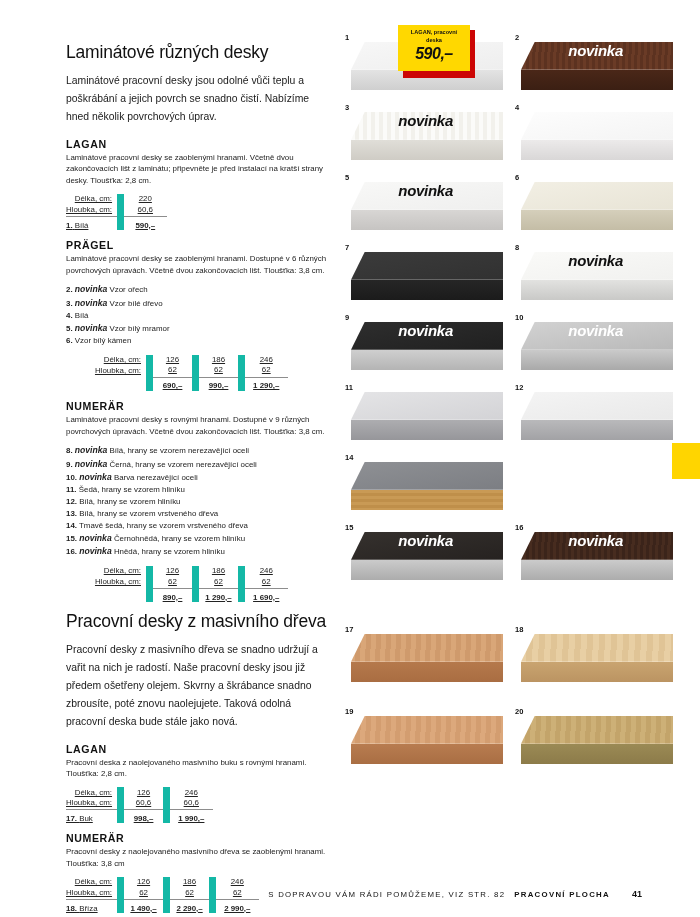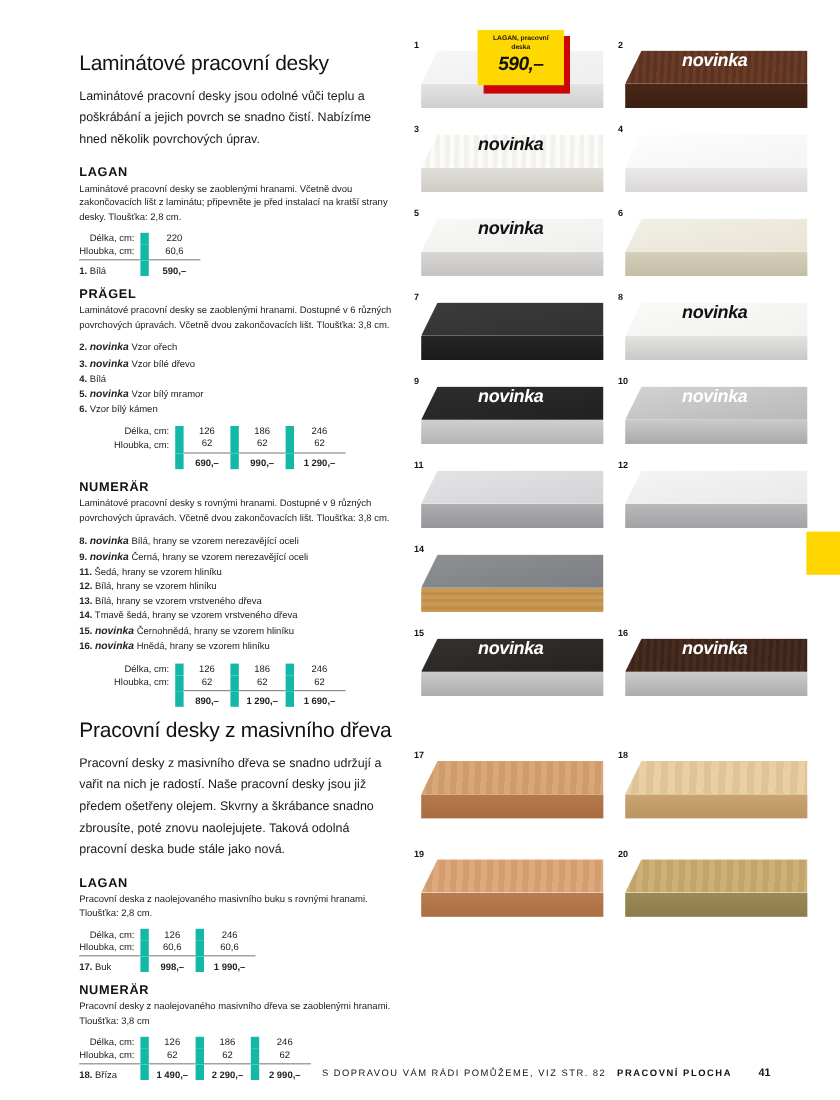--- a/index.html
+++ b/index.html
@@ -57,21 +57,21 @@
   ul.variants li .nov {
     font-weight:bold; font-style:italic; font-size:8.6px;
   }
 
   
   table.ptable {
     border-collapse:collapse;
     font-size:7.9px;
     margin:3px 0 9px 0;
   }
-  table.ptable td { padding:0.6px 0; vertical-align:middle; }
+  table.ptable td { padding:0.6px 0; vertical-align:middle;text-decoration:underline; }
   table.ptable td.lbl {
     text-align:right; padding-right:5px; white-space:nowrap;
     color:#222;
   }
   table.ptable td.v {
     text-align:center; min-width:46px;
     border-left:7px solid #14b8a6;
     color:#222;
   }
   table.ptable tr.hdr-last td { padding-bottom:2.5px; }
@@ -172,21 +172,21 @@
   .footer .f-deliv { font-weight:normal; }
   .footer .f-sect { font-weight:bold; margin-left:9px; letter-spacing:1.3px; }
   .footer .f-page { font-weight:bold; margin-left:22px; letter-spacing:0; font-size:9px;}
 </style>
 </head>
 <body>
 
 <div class="left-col">
   <div id="sections-host">
       <div class="section-block">
-        <h2 class="section-title">Laminátové pracovní desky</h2>
+        <h2 class="section-title">Laminátové různých desky</h2>
         <p class="section-intro">Laminátové pracovní desky jsou odolné vůči teplu a poškrábání a jejich povrch se snadno čistí. Nabízíme hned několik povrchových úprav.</p>
         <h3 class="prod-title">LAGAN</h3>
         <p class="prod-desc">Laminátové pracovní desky se zaoblenými hranami. Včetně dvou zakončovacích lišt z laminátu; připevněte je před instalací na kratší strany desky. Tloušťka: 2,8 cm.</p>
         <table class="ptable">
           <tbody>
             <tr>
               <td class="lbl">Délka, cm:</td>
               <td class="v">220</td>
             </tr>
             <tr class="hdr-last">
@@ -228,20 +228,21 @@
               <td class="v">990,–</td>
               <td class="v">1 290,–</td>
             </tr>
           </tbody>
         </table>
         <h3 class="prod-title">NUMERÄR</h3>
         <p class="prod-desc">Laminátové pracovní desky s rovnými hranami. Dostupné v 9 různých povrchových úpravách. Včetně dvou zakončovacích lišt. Tloušťka: 3,8 cm.</p>
         <ul class="variants">
           <li><span class="num">8.</span> <span class="nov">novinka</span> <span class="vtxt">Bílá, hrany se vzorem nerezavějící oceli</span></li>
           <li><span class="num">9.</span> <span class="nov">novinka</span> <span class="vtxt">Černá, hrany se vzorem nerezavějící oceli</span></li>
+          <li><span class="num">10.</span> <span class="nov">novinka</span> <span class="vtxt">Barva nerezavějící oceli</span></li>
           <li><span class="num">11.</span> <span class="vtxt">Šedá, hrany se vzorem hliníku</span></li>
           <li><span class="num">12.</span> <span class="vtxt">Bílá, hrany se vzorem hliníku</span></li>
           <li><span class="num">13.</span> <span class="vtxt">Bílá, hrany se vzorem vrstveného dřeva</span></li>
           <li><span class="num">14.</span> <span class="vtxt">Tmavě šedá, hrany se vzorem vrstveného dřeva</span></li>
           <li><span class="num">15.</span> <span class="nov">novinka</span> <span class="vtxt">Černohnědá, hrany se vzorem hliníku</span></li>
           <li><span class="num">16.</span> <span class="nov">novinka</span> <span class="vtxt">Hnědá, hrany se vzorem hliníku</span></li>
         </ul>
         <table class="ptable">
           <tbody>
             <tr>

